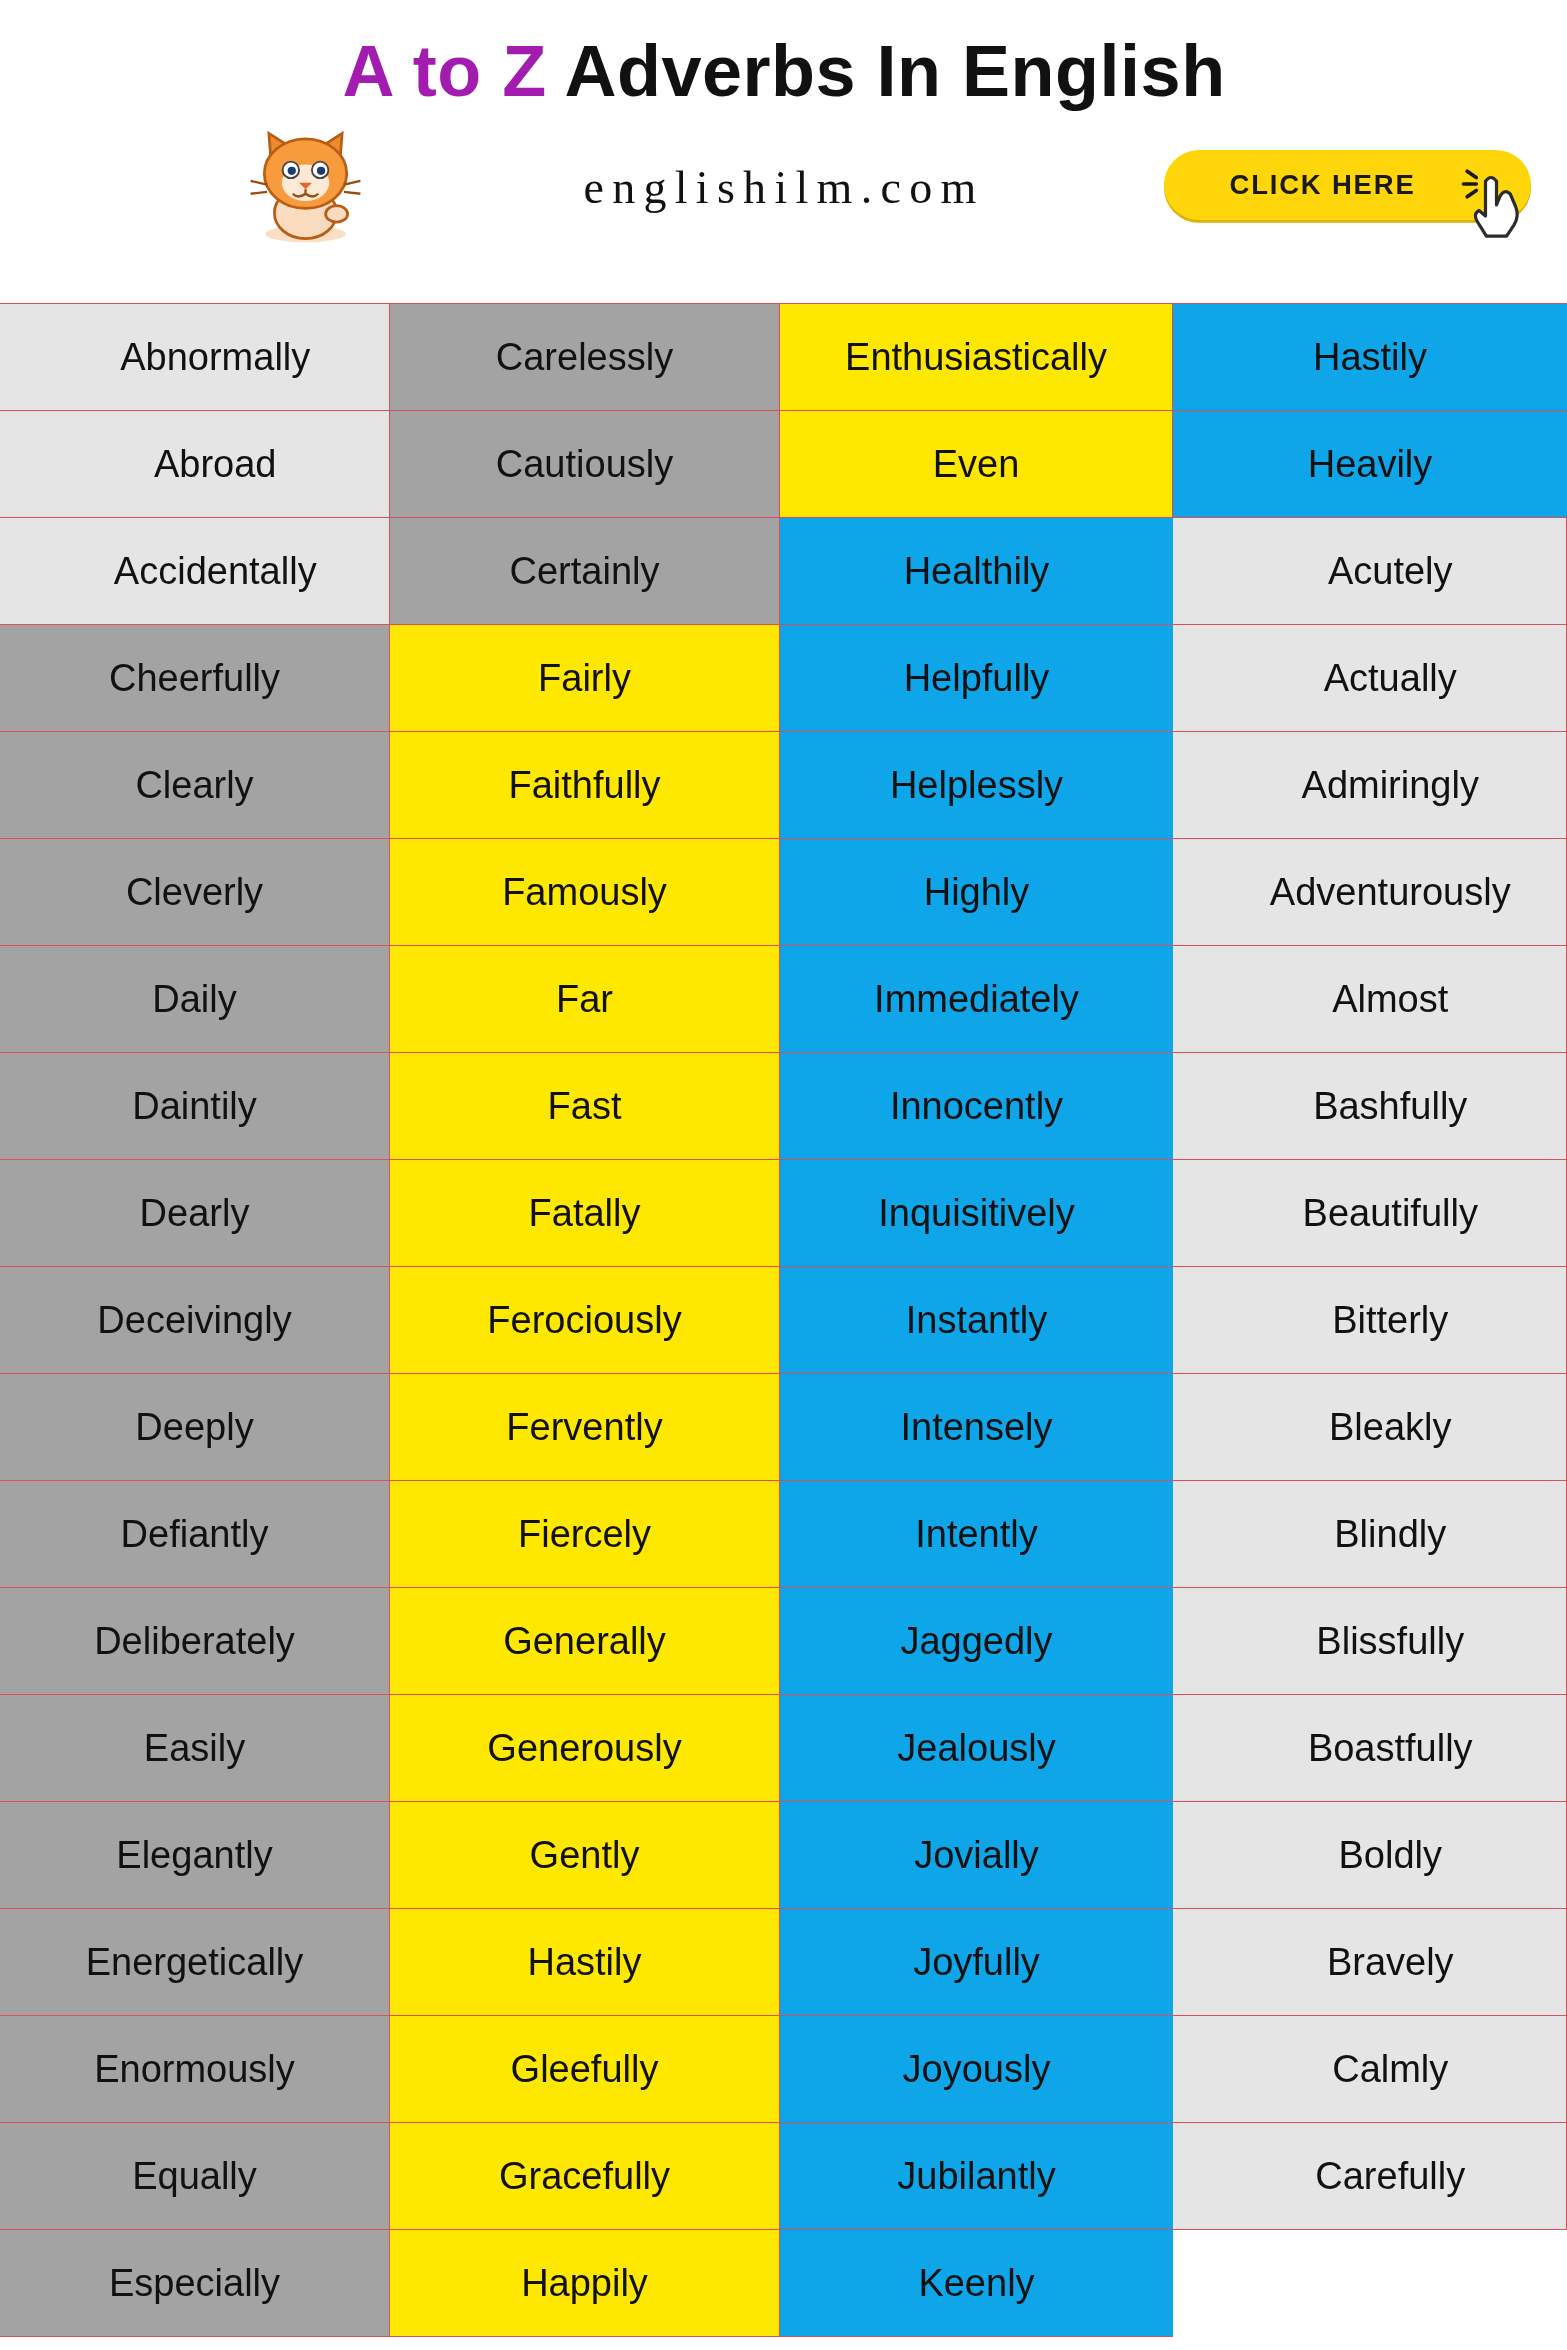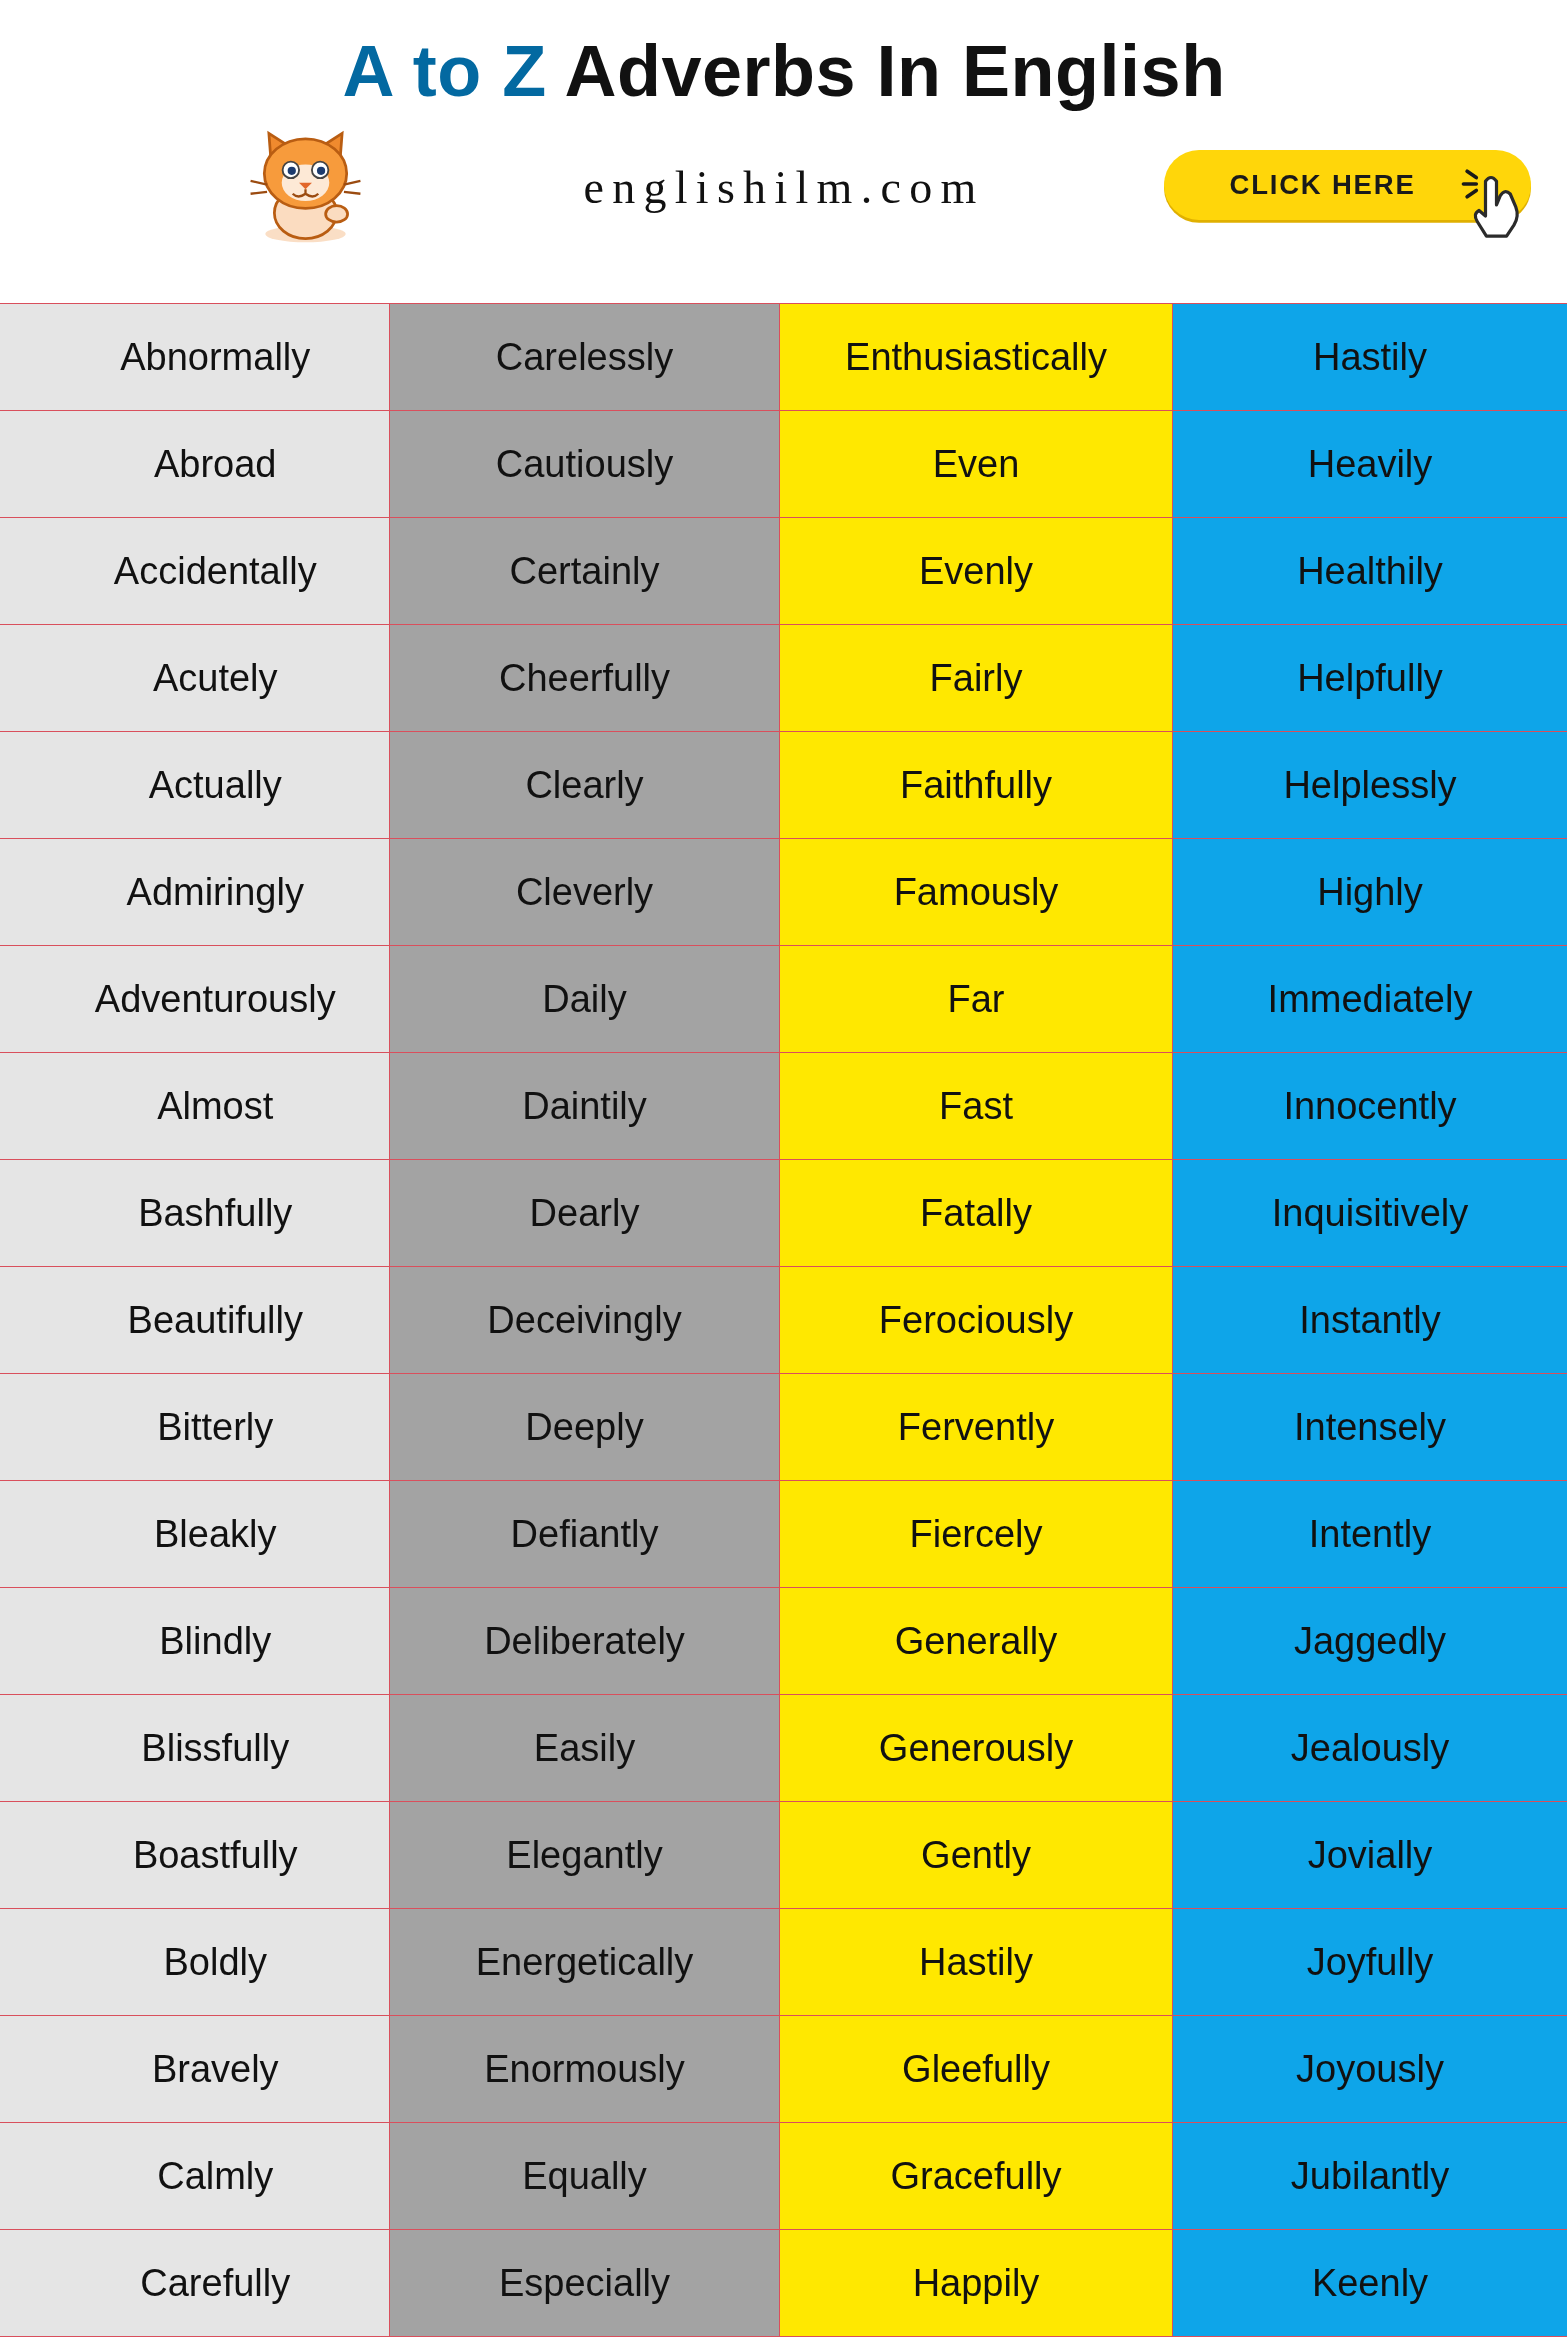--- a/index.html
+++ b/index.html
@@ -25,21 +25,21 @@
   }
   .title {
     text-align: center;
     font-size: 72px;
     font-weight: bold;
     color: #111111;
     letter-spacing: 0.5px;
     padding-top: 35px;
     line-height: 1;
   }
-  .title .az { color: #0369a1; }
+  .title .az { color: #a21caf; }
 
   .subrow {
     position: relative;
     margin-top: 26px;
     height: 110px;
   }
   .site {
     text-align: center;
     font-size: 46px;
     color: #111111;
@@ -174,21 +174,20 @@
       <div class="cell col0">Abnormally</div>
       <div class="cell col1">Carelessly</div>
       <div class="cell col2">Enthusiastically</div>
       <div class="cell col3 lastcol">Hastily</div>
       <div class="cell col0">Abroad</div>
       <div class="cell col1">Cautiously</div>
       <div class="cell col2">Even</div>
       <div class="cell col3 lastcol">Heavily</div>
       <div class="cell col0">Accidentally</div>
       <div class="cell col1">Certainly</div>
-      <div class="cell col2">Evenly</div>
       <div class="cell col3 lastcol">Healthily</div>
       <div class="cell col0">Acutely</div>
       <div class="cell col1">Cheerfully</div>
       <div class="cell col2">Fairly</div>
       <div class="cell col3 lastcol">Helpfully</div>
       <div class="cell col0">Actually</div>
       <div class="cell col1">Clearly</div>
       <div class="cell col2">Faithfully</div>
       <div class="cell col3 lastcol">Helplessly</div>
       <div class="cell col0">Admiringly</div>

